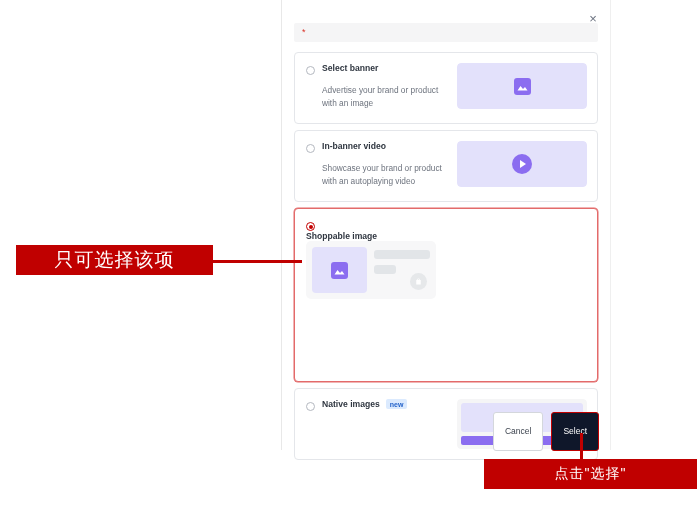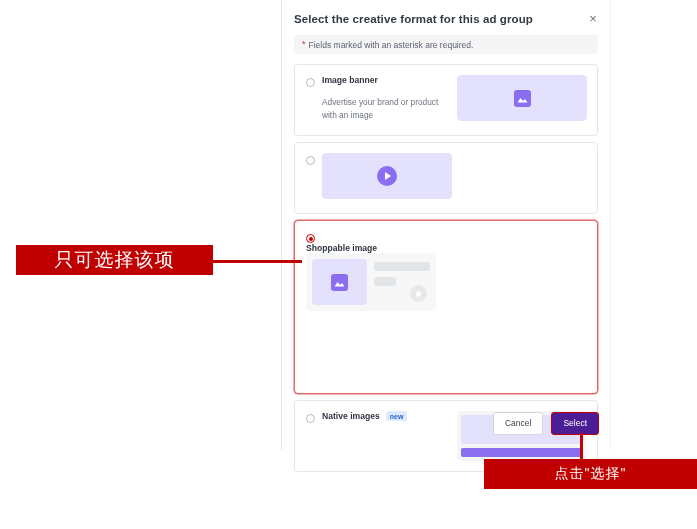--- a/index.html
+++ b/index.html
@@ -231,31 +231,31 @@
     position: absolute;
     right: 11px;
     top: 412px;
     display: flex;
     gap: 8px;
     align-items: center;
   }
   .btn {
     font-size: 8.5px;
     border-radius: 3px;
-    padding: 6px 11px;
+    padding: 14px 11px;
     cursor: pointer;
     line-height: 1;
   }
   .btn-cancel {
     background: #fff;
     border: 1px solid #d4d7dc;
     color: #3c434e;
   }
   .btn-select {
-    background: #4c1d95;
+    background: #0f172a;
     border: 1px solid #c00000;
     color: #ffffff;
     font-weight: normal;
   }
 
   
   .anno-box {
     position: absolute;
     background: #c00000;
     color: #ffffff;
@@ -273,52 +273,56 @@
   #anno-line-bottom { left: 580px; top: 433px; width: 3px;   height: 27px; }
 </style>
 </head>
 <body>
 
 <div id="screen">
 
   <div class="dialog">
 
     <div class="dialog-header">
-      <div class="dialog-title">Select the creative format for this ad group</div>
       <div class="close-icon">×</div>
     </div>
 
     <div class="required-notice">
       <span class="star">*</span>
-      <span>Fields marked with an asterisk are required.</span>
     </div>
 
     <div class="options">
 
       <div class="option-card">
         <span class="radio"></span>
         <div class="opt-text">
           <div class="opt-title-row">
-            <span class="opt-title">Image banner</span>
+            <span class="opt-title">Select banner</span>
           </div>
           <div class="opt-desc">Advertise your brand or product with an image</div>
         </div>
         <div class="thumb">
           <div class="thumb-plain">
             <span class="img-glyph">
               <svg width="17" height="17" viewBox="0 0 17 17">
                   <path d="M3.5 12.5 L6.5 8 L9 11 L11 9 L13.5 12.5 Z" fill="#ffffff"></path>
                 </svg>
             </span>
           </div>
         </div>
       </div>
 
       <div class="option-card">
         <span class="radio"></span>
+        <div class="opt-text">
+          <div class="opt-title-row">
+            <span class="opt-title">In-banner video</span>
+          </div>
+          <div class="opt-desc">Showcase your brand or product with an autoplaying video</div>
+        </div>
         <div class="thumb">
           <div class="thumb-plain">
             <span class="play-circle">
               <span class="play-tri"></span>
             </span>
           </div>
         </div>
       </div>
 
       <div class="option-card selected">

